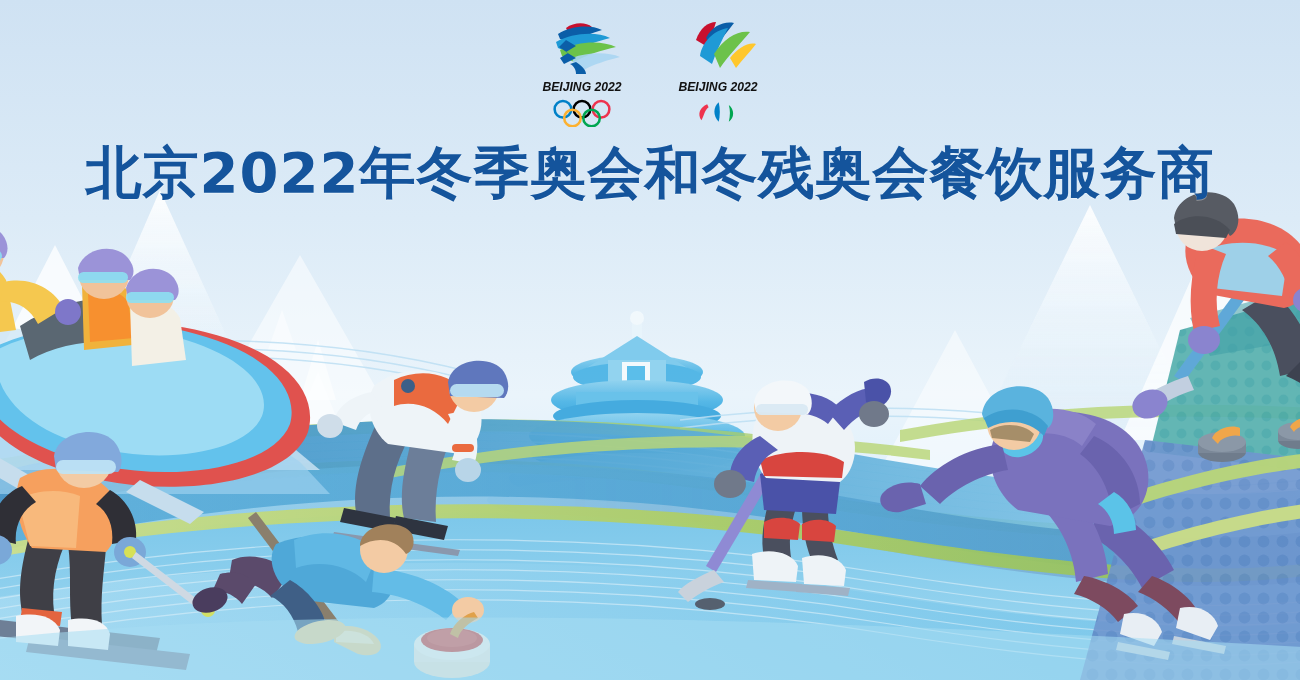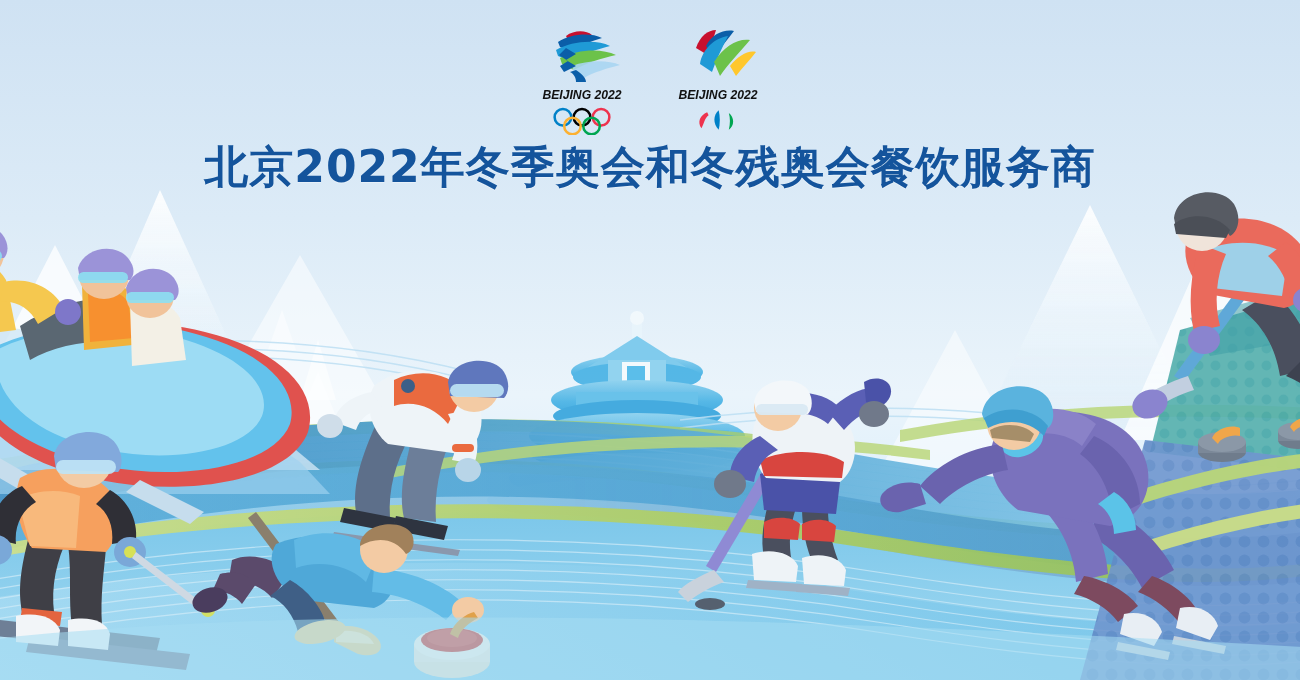--- a/index.html
+++ b/index.html
@@ -20,21 +20,21 @@
   .layer {
     position: absolute;
     inset: 0;
     width: 100%;
     height: 100%;
   }
   #logos {
     position: absolute;
     left: 0;
     right: 0;
-    top: 28px;
+    top: 20px;
     display: flex;
     justify-content: center;
     align-items: flex-start;
     gap: 28px;
     z-index: 40;
   }
   .logo-block {
     width: 108px;
     display: flex;
     flex-direction: column;
@@ -51,21 +51,21 @@
   #title-wrap {
     position: absolute;
     left: 0; right: 0;
     top: 142px;
     text-align: center;
     z-index: 45;
   }
   #main-title {
     display: inline-block;
     font-family: "DejaVu Sans", "Liberation Sans", sans-serif;
-    font-size: 44px;
+    font-size: 56px;
     font-weight: 700;
     letter-spacing: 1px;
     color: #14549c;
     line-height: 1.12;
     white-space: nowrap;
     text-shadow: 0 1px 0 rgba(255,255,255,0.35);
   }
 </style>
 </head>
 <body>

